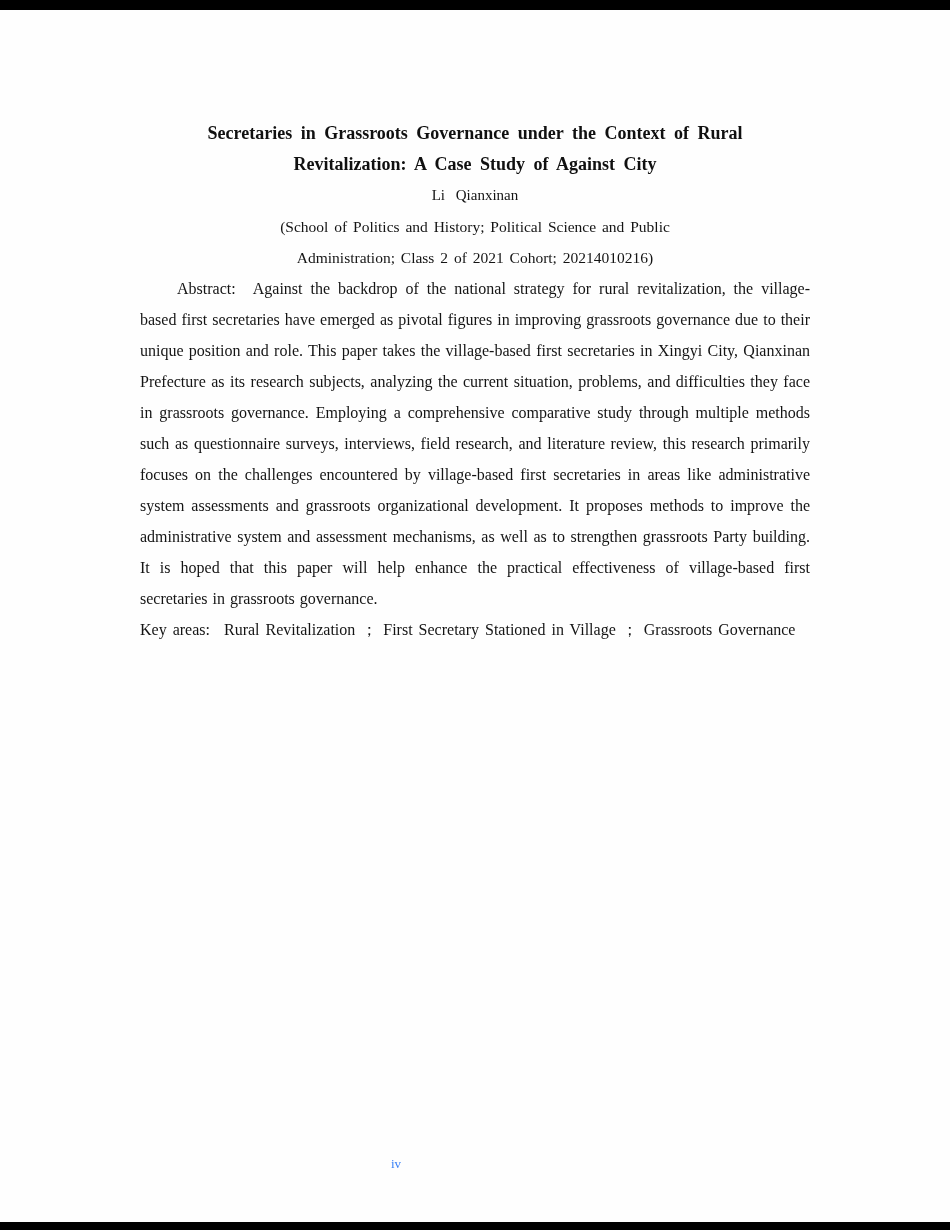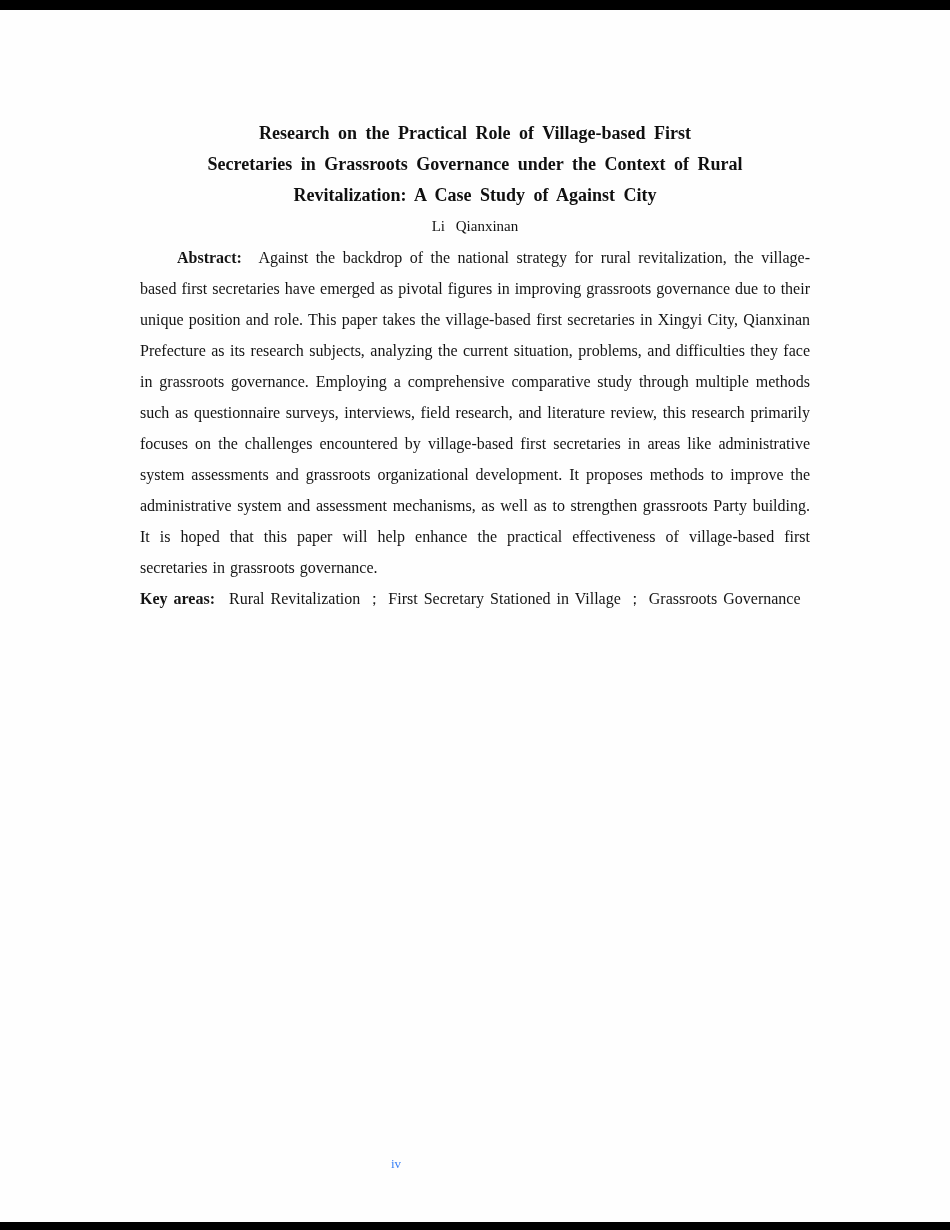--- a/index.html
+++ b/index.html
@@ -51,21 +51,21 @@
   }
   .affil-line { display: block; }
   .body-par {
     font-size: 16px;
     line-height: 31px;
     text-align: justify;
     text-indent: 37px;
     word-spacing: 1px;
   }
   .inline-label {
-    font-weight: bold;
+    font-weight: normal;
     padding-right: 10px;
   }
   .keywords {
     font-size: 16px;
     line-height: 31px;
     text-align: justify;
     word-spacing: 2px;
   }
   .keywords .inline-label { padding-right: 8px; }
   .page-number {
@@ -79,27 +79,30 @@
   }
 </style>
 </head>
 <body>
 
 <div class="canvas">
   <div class="page">
     <div class="content">
 
       <h1 class="title">
-        <span class="title-line">Research on the Practical Role of Village-based First</span>
         <span class="title-line">Secretaries in Grassroots Governance under the Context of Rural</span>
         <span class="title-line">Revitalization: A Case Study of Against City</span>
       </h1>
 
       <p class="author">Li Qianxinan</p>
 
+      <p class="affiliation">
+        <span class="affil-line">(School of Politics and History;  Political Science and Public</span>
+        <span class="affil-line">Administration; Class 2 of 2021 Cohort; 20214010216)</span>
+      </p>
 
       <p class="body-par"><span class="inline-label">Abstract:</span> <span>Against the backdrop of the national strategy for rural revitalization, the village-based first secretaries have emerged as pivotal figures in improving grassroots governance due to their unique position and role. This paper takes the village-based first secretaries in Xingyi City, Qianxinan Prefecture as its research subjects, analyzing the current situation, problems, and difficulties they face in grassroots governance. Employing a comprehensive comparative study through multiple methods such as questionnaire surveys, interviews, field research, and literature review, this research primarily focuses on the challenges encountered by village-based first secretaries in areas like administrative system assessments and grassroots organizational development. It proposes methods to improve the administrative system and assessment mechanisms, as well as to strengthen grassroots Party building. It is hoped that this paper will help enhance the practical effectiveness of village-based first secretaries in grassroots governance.</span></p>
 
       <p class="keywords"><span class="inline-label">Key areas:</span> <span>Rural Revitalization ； First Secretary Stationed in Village ； Grassroots Governance</span></p>
 
     </div>
 
     <div class="page-number">iv</div>
   </div>
 </div>

